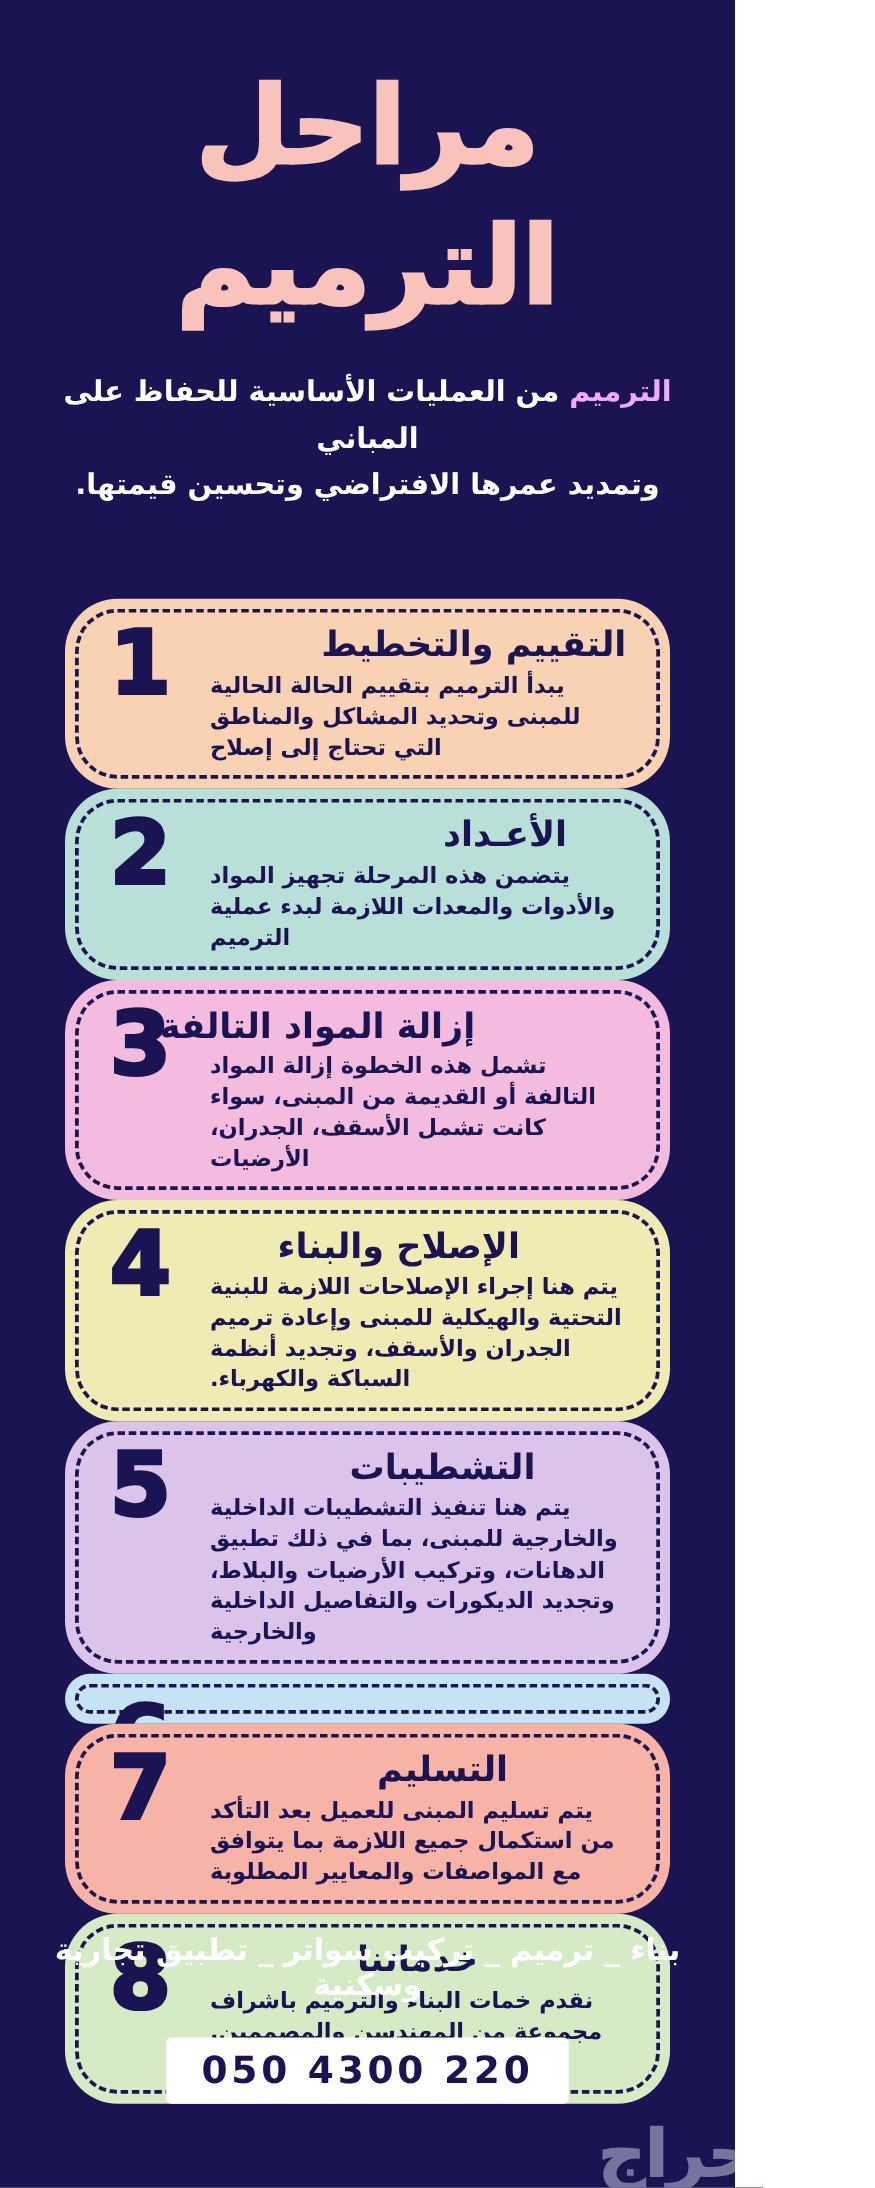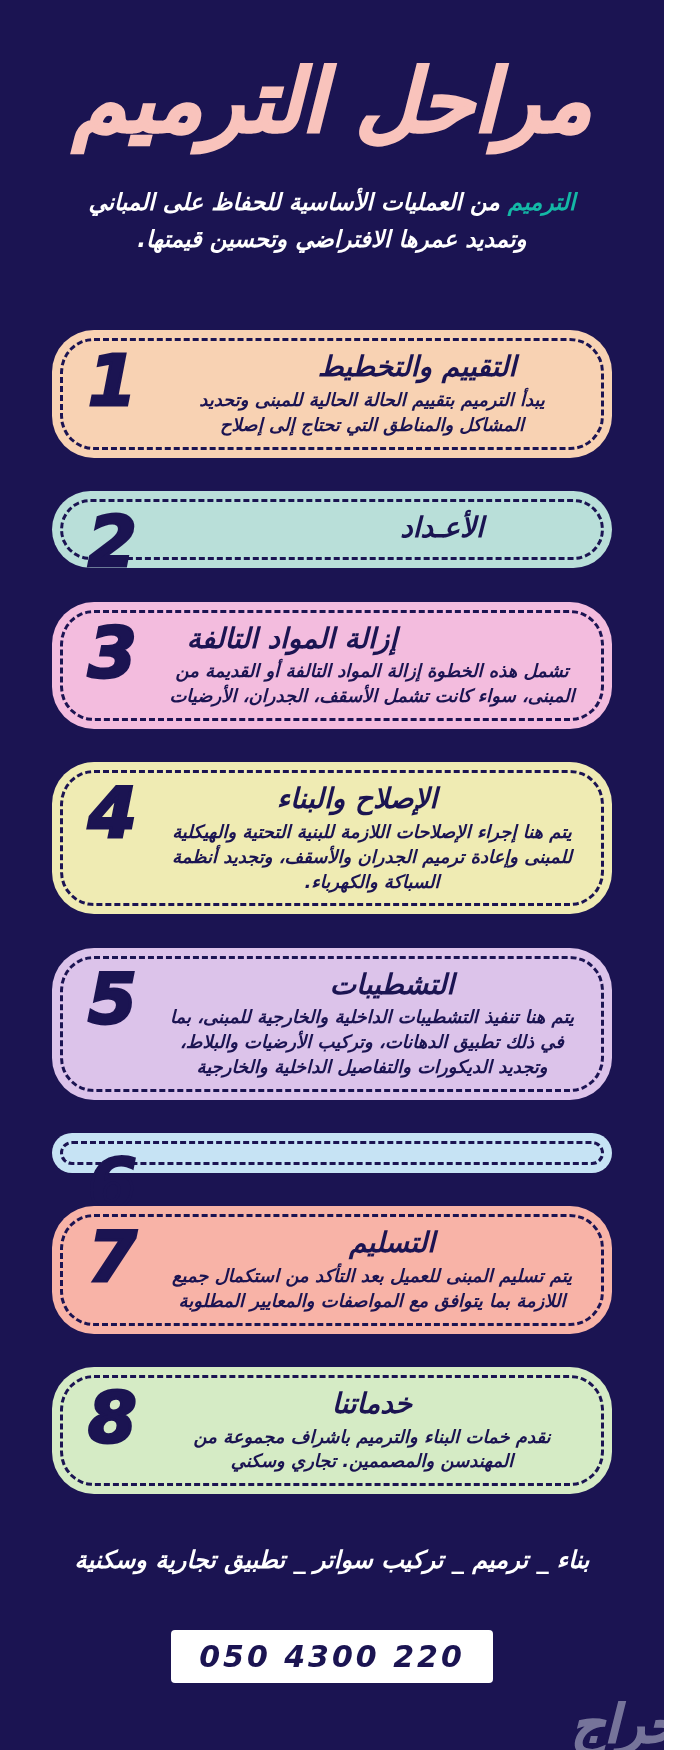--- a/index.html
+++ b/index.html
@@ -4,44 +4,43 @@
 <style>
   * { box-sizing: border-box; }
   html, body { margin: 0; padding: 0; }
   body {
     width: 700px; height: 1750px;
     font-family: "DejaVu Sans", sans-serif;
     overflow: hidden;
   }
   .poster {
     position: relative;
-    width: 664px; height: 1750px;
+    width: 588px; height: 1750px;
     background: #1B1452;
     overflow: hidden;
-    font-style: italic;
   }
   .main-title {
     margin: 46px 10px 0;
     text-align: center;
     direction: rtl;
     font-size: 86px;
     line-height: 1.3;
     font-weight: bold;
     -webkit-text-stroke: 2.5px currentColor;
   }
   .intro {
     margin: 26px 45px 0;
     direction: rtl;
     text-align: center;
     color: #FFFFFF;
     font-size: 23px;
     font-weight: bold;
     line-height: 1.62;
   }
-  .intro .hl { color: #14b8a6; }
+  .intro .hl { color: #f0abfc; }
   .cards {
     margin: 72px 52px 0;
     height: 1164px;
     display: flex;
     flex-direction: column;
     justify-content: space-between;
   }
   .card {
     position: relative;
     direction: rtl;
@@ -69,21 +68,21 @@
   .content { margin-left: 96px; margin-right: 16px; }
   .card-title {
     margin: 0 0 4px;
     text-align: center;
     font-size: 28px;
     font-weight: bold;
     line-height: 1.2;
   }
   .card-body {
     margin: 0 auto;
-    text-align: center;
+    text-align: left;
     font-size: 18px;
     font-weight: bold;
     line-height: 1.38;
   }
   
   .c1 .card-title { transform: translateX(45px); }
   .c2 .card-title { transform: translateX(70px); }
   .c3 .card-title { transform: translateX(-80px); }
   .c4 .card-title { transform: translateX(-15px); }
   .c5 .card-title { transform: translateX(20px); }
@@ -145,20 +144,21 @@
       <div class="content">
         <h2 class="card-title">التقييم والتخطيط</h2>
         <p class="card-body">يبدأ الترميم بتقييم الحالة الحالية للمبنى وتحديد المشاكل والمناطق التي تحتاج إلى إصلاح</p>
       </div>
     </section>
 
     <section class="card c2" style="background: rgb(185, 223, 217);">
       <span class="num">2</span>
       <div class="content">
         <h2 class="card-title">الأعـداد</h2>
+        <p class="card-body">يتضمن هذه المرحلة تجهيز المواد والأدوات والمعدات اللازمة لبدء عملية الترميم</p>
       </div>
     </section>
 
     <section class="card c3" style="background: rgb(243, 188, 222);">
       <span class="num">3</span>
       <div class="content">
         <h2 class="card-title">إزالة المواد التالفة</h2>
         <p class="card-body">تشمل هذه الخطوة إزالة المواد التالفة أو القديمة من المبنى، سواء كانت تشمل الأسقف، الجدران، الأرضيات</p>
       </div>
     </section>

